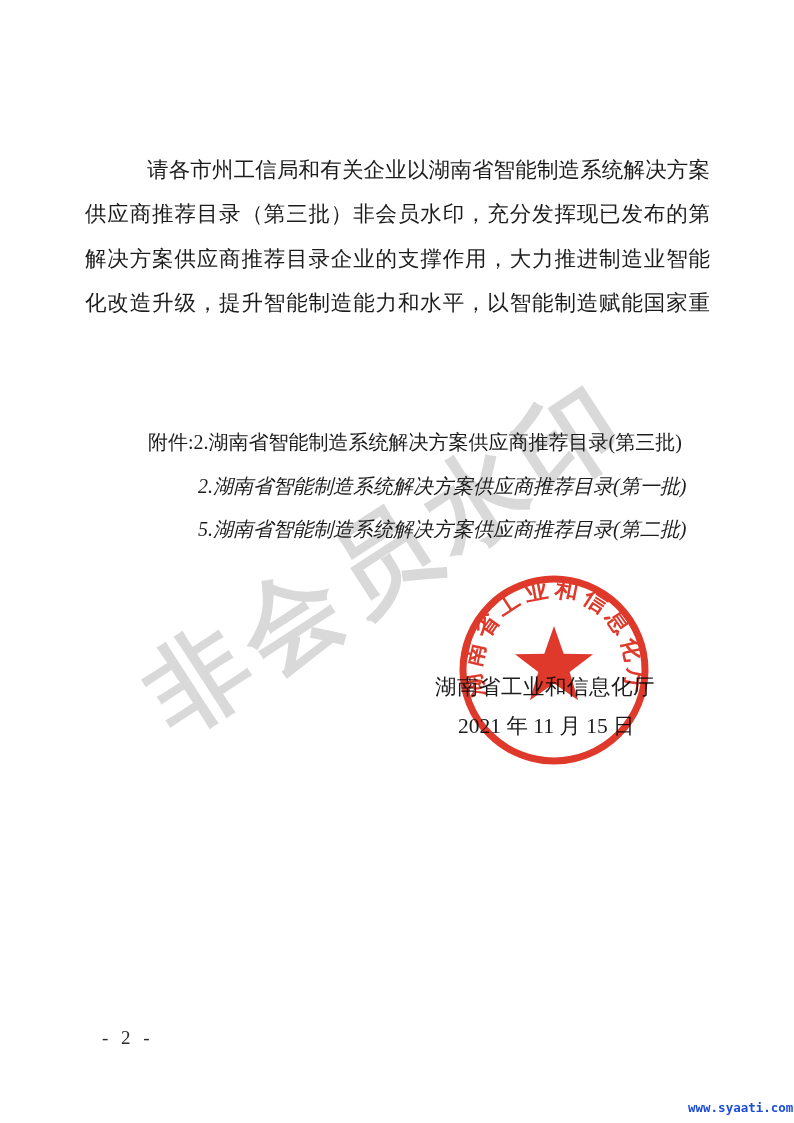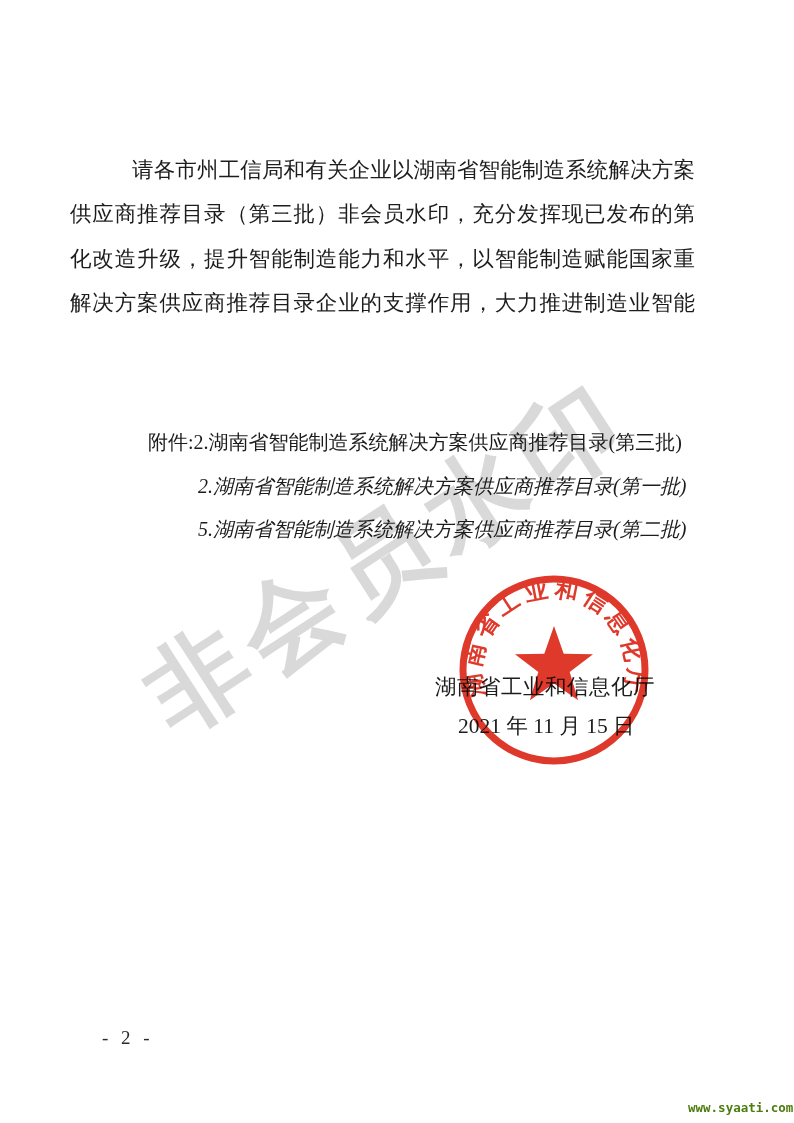--- a/index.html
+++ b/index.html
@@ -9,21 +9,21 @@
   }
   
   .watermark{
     position:absolute;left:110px;top:490px;width:570px;height:122px;
     font-family:"Liberation Sans","DejaVu Sans",sans-serif;
     font-size:100px;line-height:122px;font-weight:700;letter-spacing:10px;
     color:#d9d9d9;transform:rotate(-33deg);transform-origin:50% 50%;
     white-space:nowrap;z-index:0;
   }
   
-  .body-text{position:absolute;left:70px;top:148px;width:625px;z-index:1;}
+  .body-text{position:absolute;left:85px;top:148px;width:625px;z-index:1;}
   .body-line{
     height:44.3px;line-height:44.3px;font-size:21.5px;
     text-align:justify;text-align-last:justify;
   }
   .body-line.first{text-indent:62px;}
   .body-line.last{text-align-last:left;}
   
   .attach{position:absolute;left:148px;top:421px;z-index:1;font-size:20px;}
   .attach-line{height:43.6px;line-height:43.6px;white-space:nowrap;}
   .attach-line.cont{padding-left:50px;font-style:italic;}
@@ -31,35 +31,35 @@
   .signature{position:absolute;left:435px;top:672px;font-size:21.5px;letter-spacing:.5px;z-index:2;white-space:nowrap;}
   .doc-date{position:absolute;left:458px;top:711px;font-size:21.5px;z-index:2;white-space:nowrap;}
   
   .seal{position:absolute;left:452px;top:568px;width:204px;height:204px;z-index:3;mix-blend-mode:multiply;opacity:.93;}
   .seal text{font-family:"Liberation Serif","DejaVu Serif",serif;font-weight:700;}
   
   .page-number{position:absolute;left:102px;top:1027px;font-size:19px;letter-spacing:4px;color:#2a2a2a;z-index:1;white-space:nowrap;}
   .site-url{
     position:absolute;left:688px;top:1100px;z-index:4;
     font-family:"DejaVu Sans Mono","Liberation Mono",monospace;
-    font-size:12.5px;font-weight:bold;color:#4d7c0f;white-space:nowrap;
+    font-size:12.5px;font-weight:bold;color:#1d4ed8;white-space:nowrap;
   }
 </style>
 </head>
 <body>
 
 <div class="page">
 
   <div class="watermark">非会员水印</div>
 
   <div class="body-text">
     <div class="body-line first">请各市州工信局和有关企业以湖南省智能制造系统解决方案</div>
     <div class="body-line">供应商推荐目录（第三批）非会员水印，充分发挥现已发布的第</div>
+    <div class="body-line">解决方案供应商推荐目录企业的支撑作用，大力推进制造业智能</div>
     <div class="body-line">化改造升级，提升智能制造能力和水平，以智能制造赋能国家重</div>
-    <div class="body-line">解决方案供应商推荐目录企业的支撑作用，大力推进制造业智能</div>
   </div>
 
   <div class="attach">
     <div class="attach-line"><span>附件:</span><span>2.湖南省智能制造系统解决方案供应商推荐目录(第三批)</span></div>
     <div class="attach-line cont">2.湖南省智能制造系统解决方案供应商推荐目录(第一批)</div>
     <div class="attach-line cont">5.湖南省智能制造系统解决方案供应商推荐目录(第二批)</div>
   </div>
 
   <div class="signature">湖南省工业和信息化厅</div>
   <div class="doc-date">2021 年 11 月 15 日</div>

